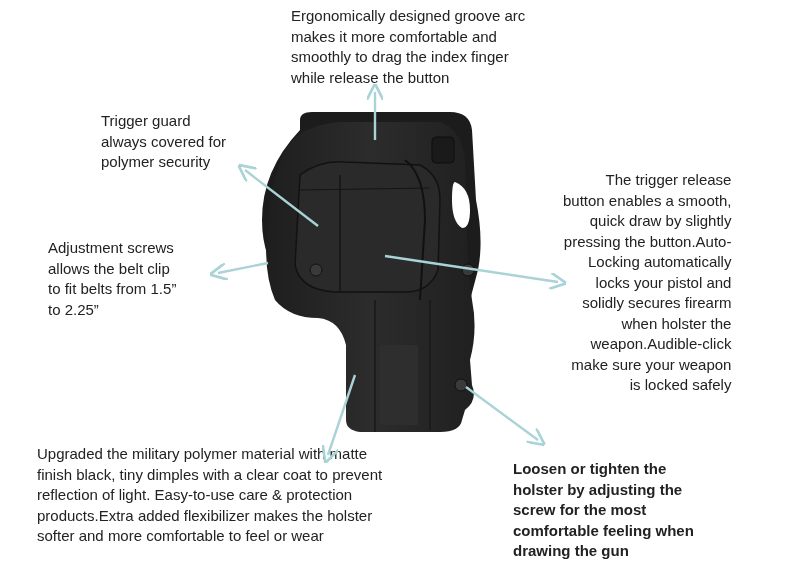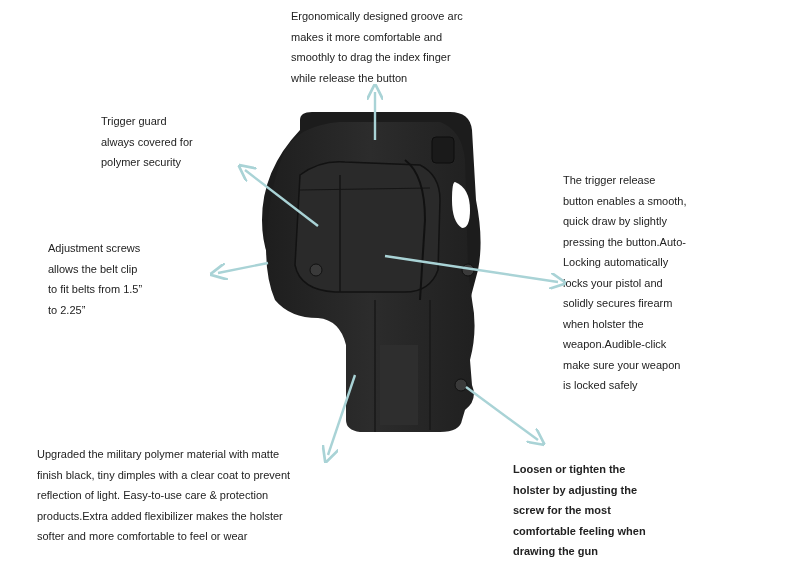--- a/index.html
+++ b/index.html
@@ -1,35 +1,35 @@
 <!DOCTYPE html>
 <html><head>
 <meta charset="utf-8">
 <style>
   html, body { margin:0; padding:0; }
   body { width:800px; height:562px; background:#ffffff; position:relative; overflow:hidden;
          font-family:"Liberation Sans", sans-serif; color:#1e1e1e; }
-  .label { position:absolute; font-size:11px; line-height:20.5px; color:#222; white-space:pre-line; }
+  .label { position:absolute; font-size:15px; line-height:20.5px; color:#222; white-space:pre-line; }
   svg.art { position:absolute; left:0; top:0; }
 </style>
 </head>
 <body>
 
 <div class="label" style="left:291px; top:6px;">Ergonomically designed groove arc
 makes it more comfortable and
 smoothly to drag the index finger
 while release the button</div>
 <div class="label" style="left:101px; top:111px;">Trigger guard
 always covered for
 polymer security</div>
 <div class="label" style="left:48px; top:238px;">Adjustment screws
 allows the belt clip
 to fit belts from 1.5”
 to 2.25”</div>
-<div class="label" style="left:563px; top:170px;">The trigger release
+<div class="label" style="left:563px; top:170px;text-align:right;">The trigger release
 button enables a smooth,
 quick draw by slightly
 pressing the button.Auto-
 Locking automatically
 locks your pistol and
 solidly secures firearm
 when holster the
 weapon.Audible-click
 make sure your weapon
 is locked safely</div>

